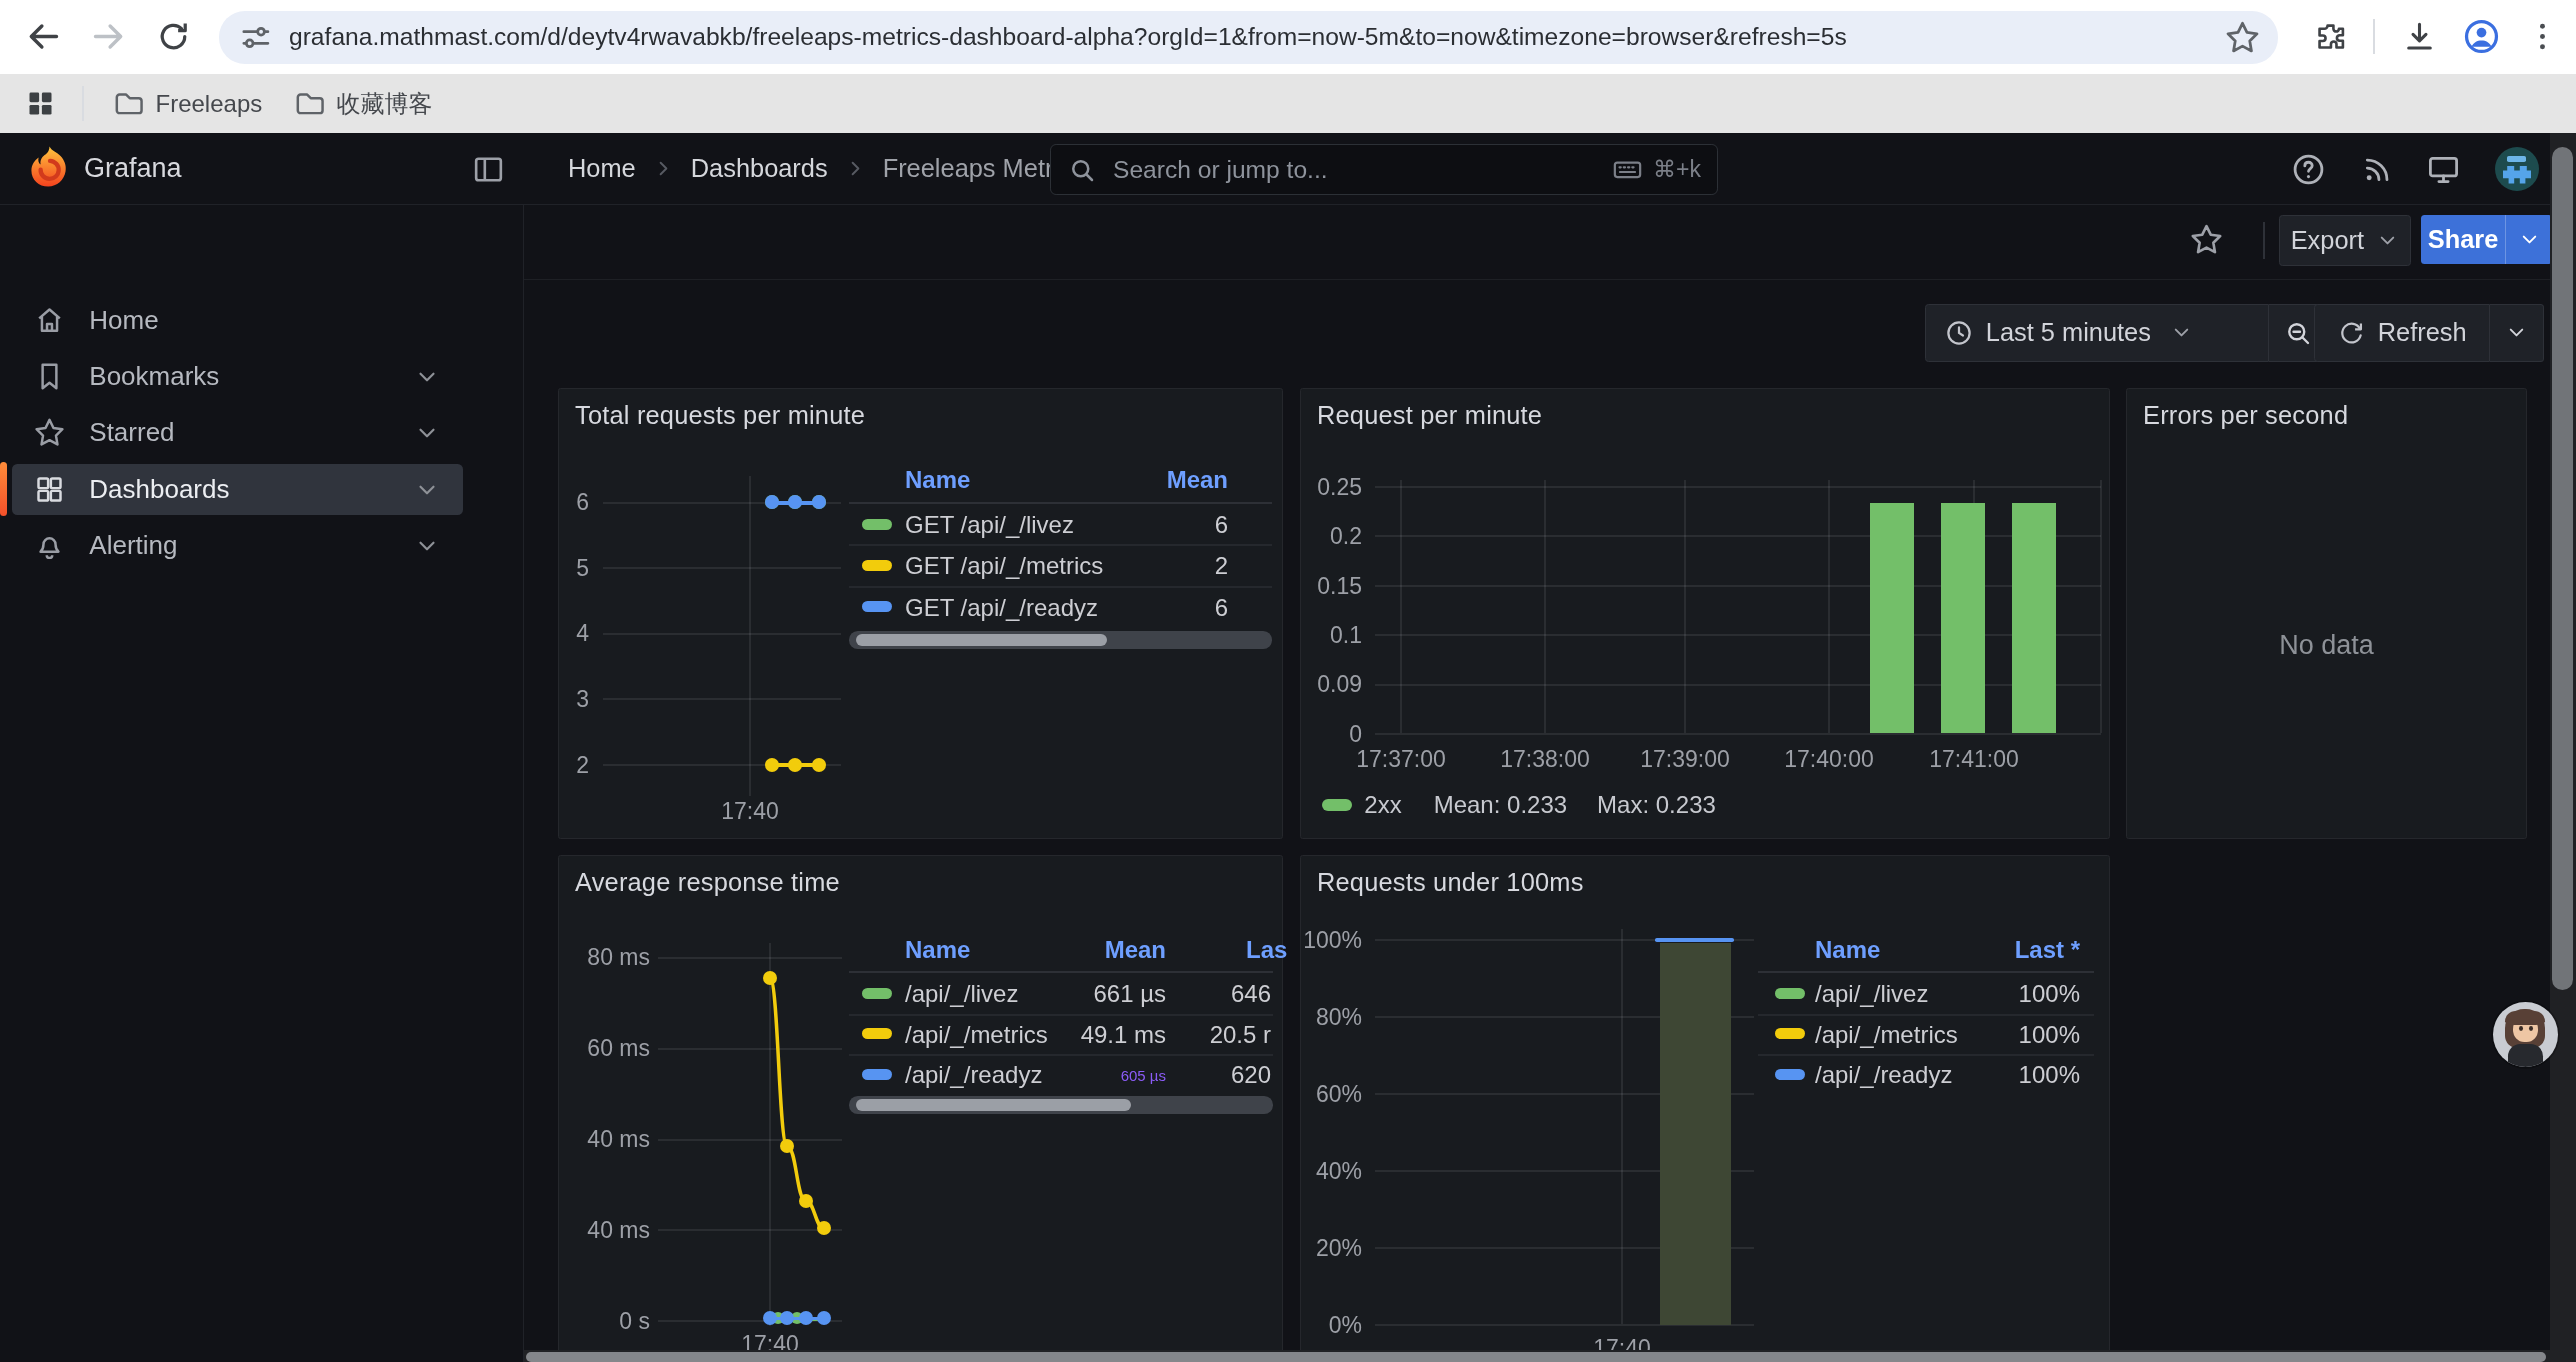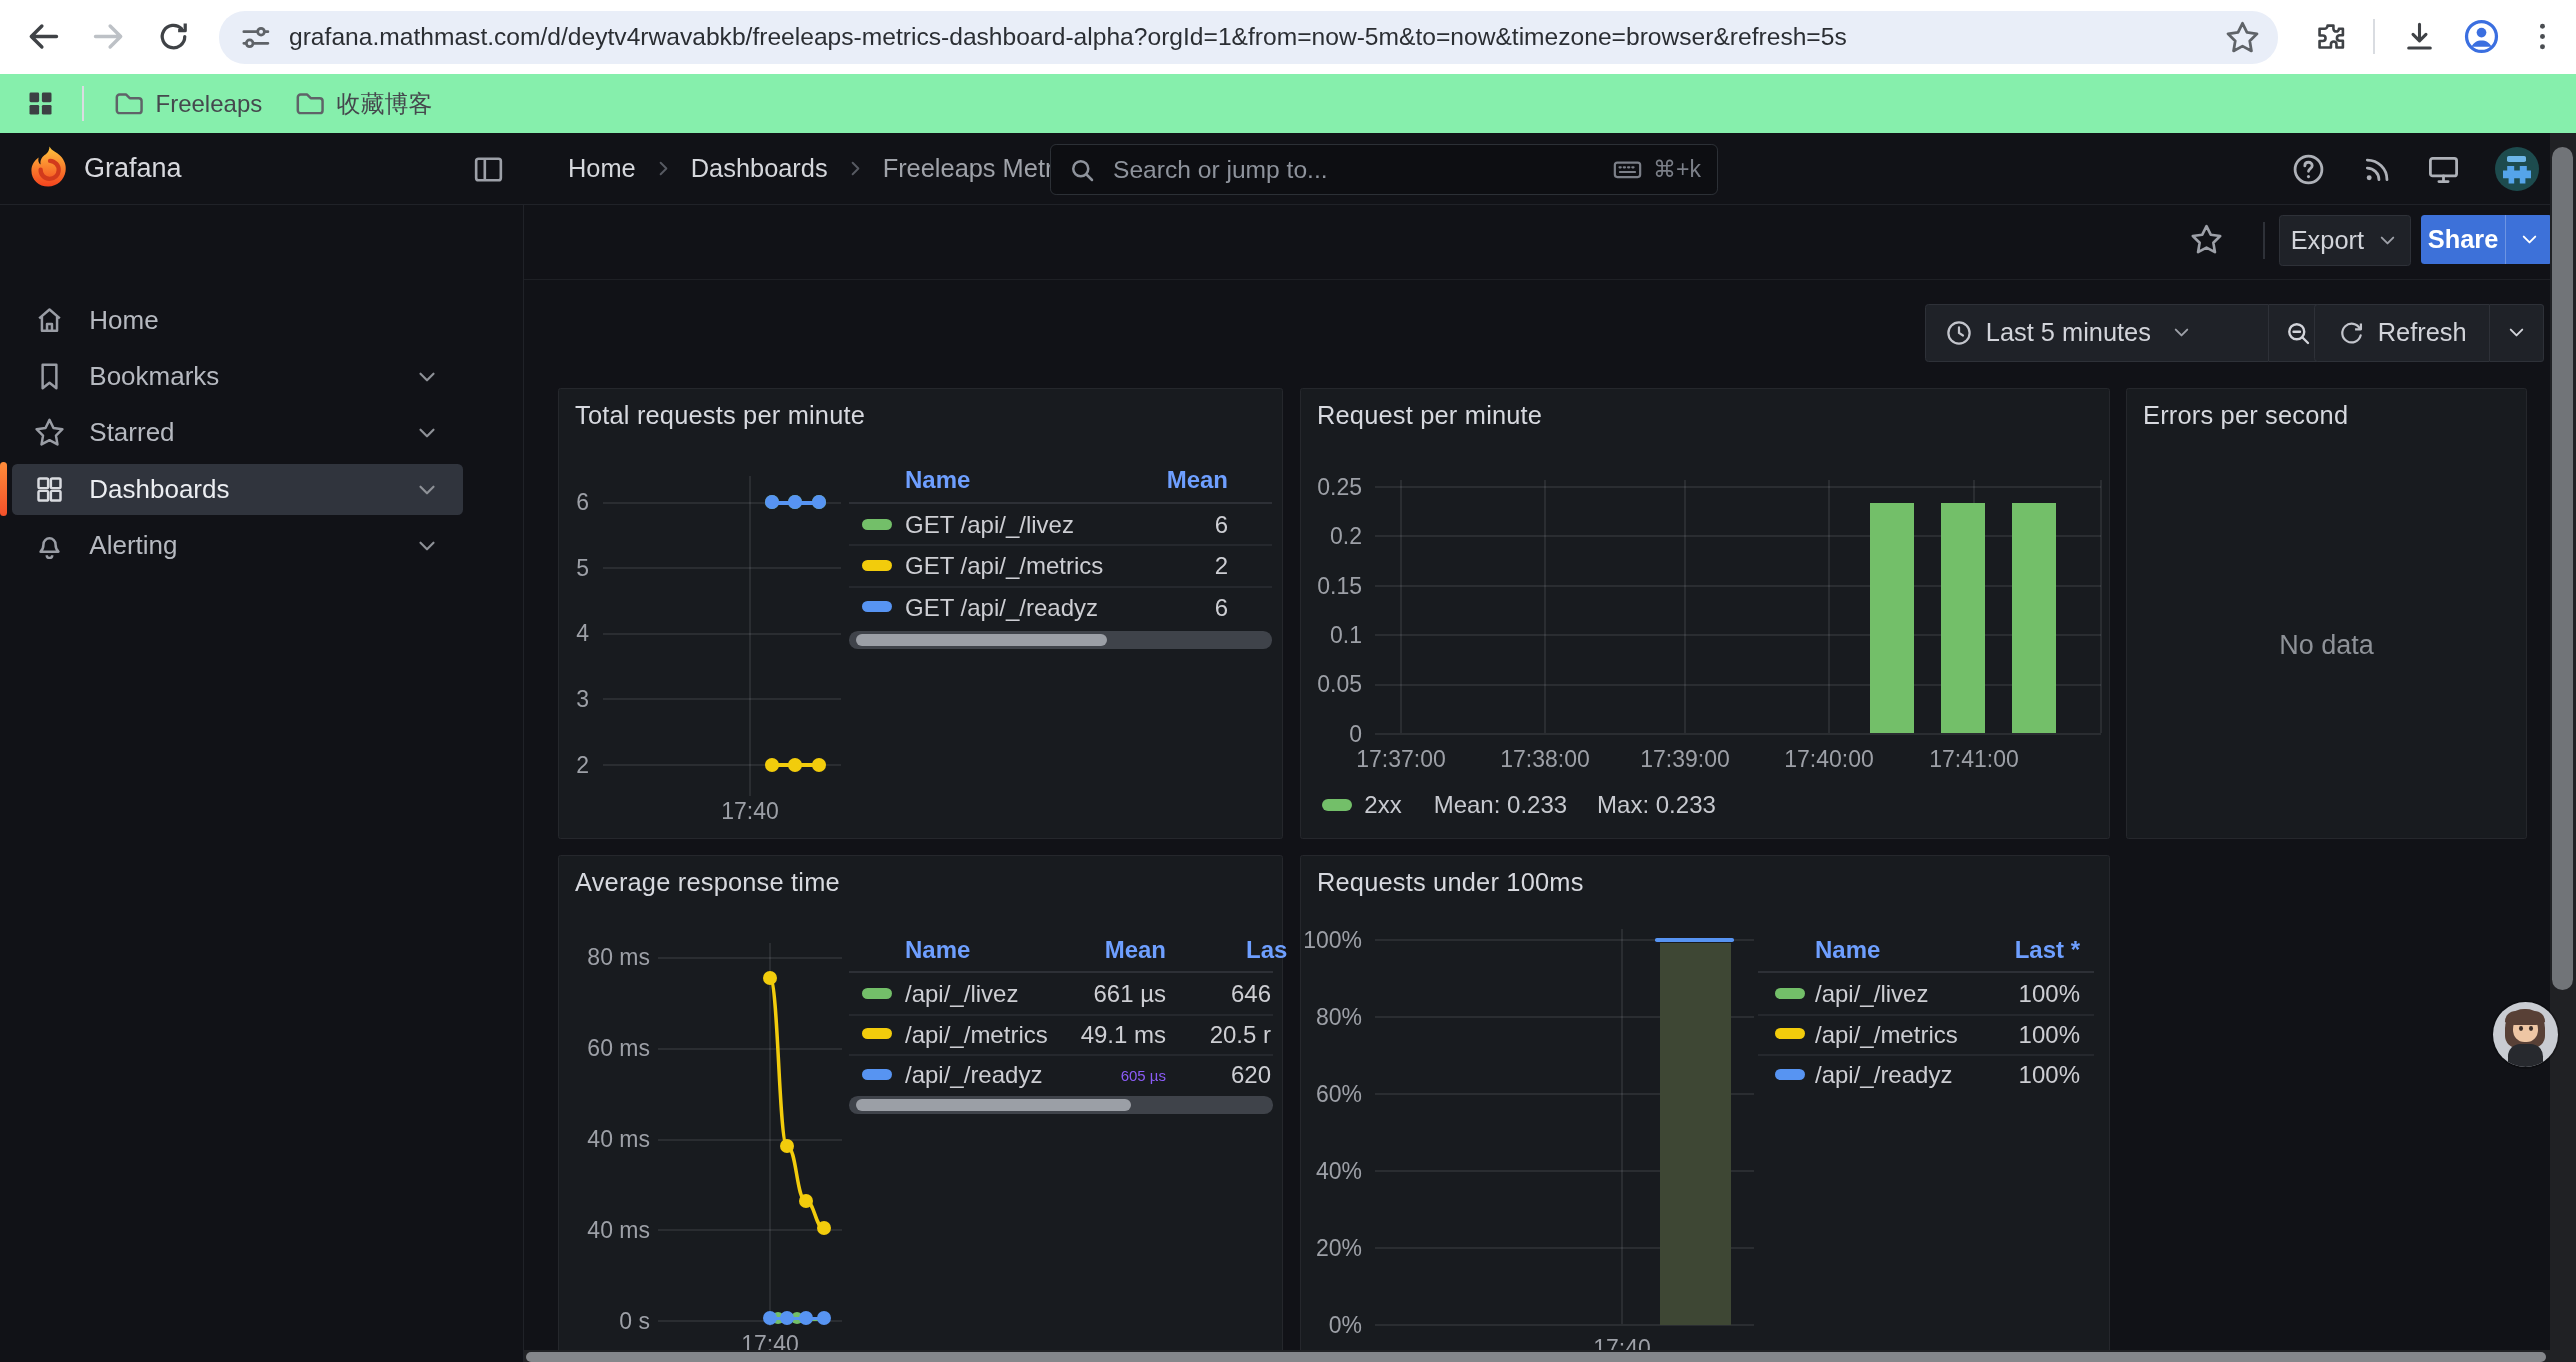--- a/index.html
+++ b/index.html
@@ -3,21 +3,21 @@
 <meta charset="utf-8">
 <style>
   html,body{margin:0;padding:0;background:#000;}
   #root{position:relative;width:2576px;height:1363px;overflow:hidden;
         font-family:"Liberation Sans","DejaVu Sans",sans-serif;background:#111217;}
   
   #browser-toolbar{position:absolute;left:0;top:0;width:2576px;height:74px;background:#ffffff;}
   .nav-ic{position:absolute;top:12.3px;width:49px;height:49px;display:flex;align-items:center;justify-content:center;border-radius:50%;}
   #urlbar{position:absolute;left:219px;top:10.5px;width:2059px;height:53px;background:#e9eef8;border-radius:26px;display:flex;align-items:center;}
   #url-text{font-size:24.6px;color:#2b2e33;white-space:nowrap;overflow:hidden;}
-  #bookmarks-bar{position:absolute;left:0;top:74px;width:2576px;height:60px;background:#86efac;border-bottom:0.9px solid #e3e5e8;}
+  #bookmarks-bar{position:absolute;left:0;top:74px;width:2576px;height:60px;background:#e5e5e5;border-bottom:0.9px solid #e3e5e8;}
   .bm-chip{position:absolute;top:8.8px;height:42px;display:flex;align-items:center;gap:10.5px;padding:0 14px;border-radius:21px;color:#45484d;font-size:24px;}
   .v-div{position:absolute;width:1.8px;background:#d9dce1;}
   
   #grafana{position:absolute;left:0;top:133px;width:2576px;height:1229px;background:#111217;}
   #gf-header{position:absolute;left:0;top:0;width:2576px;height:71px;border-bottom:0.9px solid #202228;}
   #gf-brand{position:absolute;left:84px;top:0;height:70px;display:flex;align-items:center;font-size:27px;color:#d8d9de;}
   #gf-sidebar{position:absolute;left:0;top:71px;width:523px;height:1158px;border-right:0.9px solid #202228;}
   .sb-item{position:absolute;left:12.3px;width:451px;height:51px;border-radius:5.3px;display:flex;align-items:center;color:#b6b9c0;font-size:26px;}
   .sb-item .sb-ic{margin-left:21px;margin-right:23px;display:flex;color:#9a9da5;}
   .sb-item .sb-chev{margin-left:auto;margin-right:23px;color:#8e9197;display:flex;}
@@ -517,21 +517,21 @@
       <div class="mk" style="left: 1375px; top: 480px; width: 726px; height: 253px; pointer-events: auto;"></div>
       <div class="mk" style="left: 1375px; top: 486px; width: 726px; height: 1.8px; background: rgba(204, 204, 220, 0.1);"></div>
       <div class="mk txt" style="left: 1362px; top: 487px; font-size: 23px; color: rgb(157, 160, 167); transform: translate(-100%, -50%);">0.25</div>
       <div class="mk" style="left: 1375px; top: 535px; width: 726px; height: 1.8px; background: rgba(204, 204, 220, 0.1);"></div>
       <div class="mk txt" style="left: 1362px; top: 536px; font-size: 23px; color: rgb(157, 160, 167); transform: translate(-100%, -50%);">0.2</div>
       <div class="mk" style="left: 1375px; top: 585px; width: 726px; height: 1.8px; background: rgba(204, 204, 220, 0.1);"></div>
       <div class="mk txt" style="left: 1362px; top: 586px; font-size: 23px; color: rgb(157, 160, 167); transform: translate(-100%, -50%);">0.15</div>
       <div class="mk" style="left: 1375px; top: 634px; width: 726px; height: 1.8px; background: rgba(204, 204, 220, 0.1);"></div>
       <div class="mk txt" style="left: 1362px; top: 635px; font-size: 23px; color: rgb(157, 160, 167); transform: translate(-100%, -50%);">0.1</div>
       <div class="mk" style="left: 1375px; top: 684px; width: 726px; height: 1.8px; background: rgba(204, 204, 220, 0.1);"></div>
-      <div class="mk txt" style="left: 1362px; top: 684px; font-size: 23px; color: rgb(157, 160, 167); transform: translate(-100%, -50%);">0.05</div>
+      <div class="mk txt" style="left: 1362px; top: 684px; font-size: 23px; color: rgb(157, 160, 167); transform: translate(-100%, -50%);">0.09</div>
       <div class="mk" style="left: 1375px; top: 733px; width: 726px; height: 1.8px; background: rgba(204, 204, 220, 0.1);"></div>
       <div class="mk txt" style="left: 1362px; top: 734px; font-size: 23px; color: rgb(157, 160, 167); transform: translate(-100%, -50%);">0</div>
       <div class="mk" style="left: 1400px; top: 480px; width: 1.8px; height: 253px; background: rgba(204, 204, 220, 0.1);"></div>
       <div class="mk" style="left: 1544px; top: 480px; width: 1.8px; height: 253px; background: rgba(204, 204, 220, 0.1);"></div>
       <div class="mk" style="left: 1684px; top: 480px; width: 1.8px; height: 253px; background: rgba(204, 204, 220, 0.1);"></div>
       <div class="mk" style="left: 1828px; top: 480px; width: 1.8px; height: 253px; background: rgba(204, 204, 220, 0.1);"></div>
       <div class="mk" style="left: 1973px; top: 480px; width: 1.8px; height: 253px; background: rgba(204, 204, 220, 0.1);"></div>
       <div class="mk" style="left: 2100px; top: 480px; width: 1.8px; height: 253px; background: rgba(204, 204, 220, 0.1);"></div>
       <div class="mk txt" style="left: 1401px; top: 759px; font-size: 23px; color: rgb(157, 160, 167); transform: translate(-50%, -50%);">17:37:00</div>
       <div class="mk txt" style="left: 1545px; top: 759px; font-size: 23px; color: rgb(157, 160, 167); transform: translate(-50%, -50%);">17:38:00</div>

